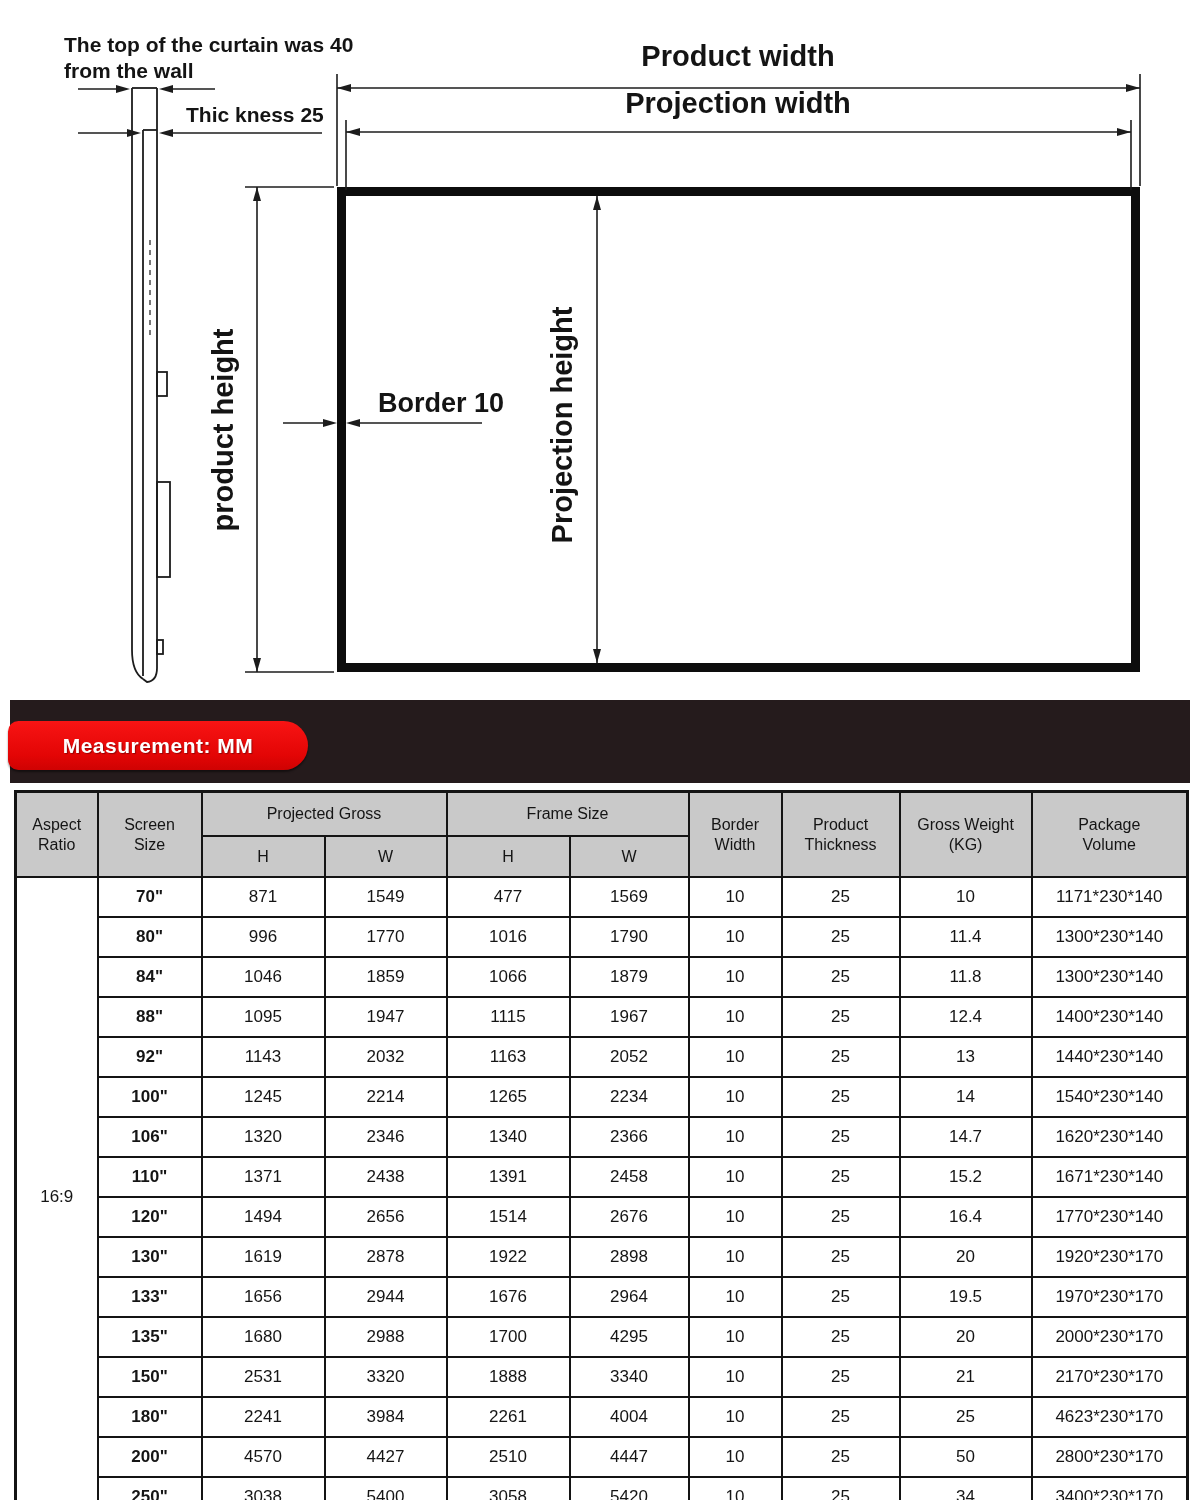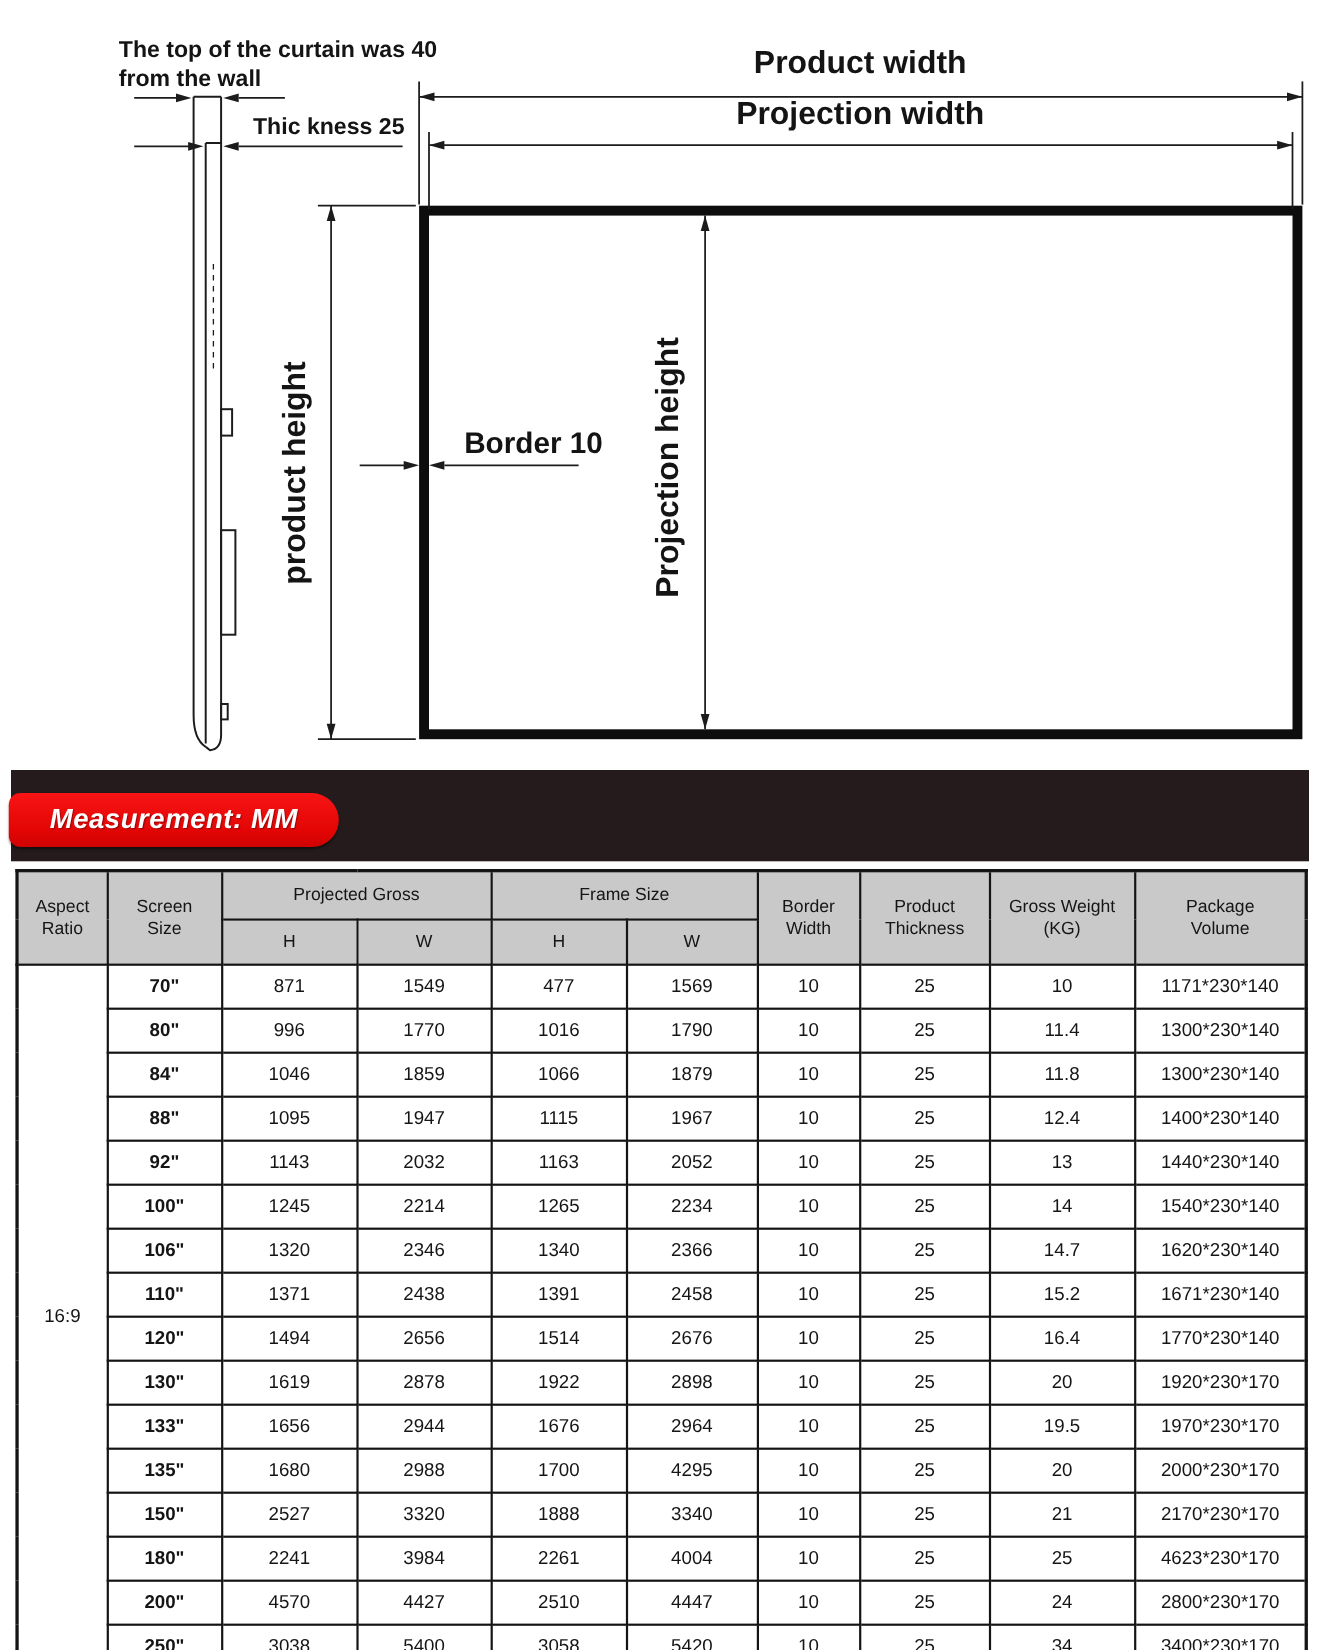--- a/index.html
+++ b/index.html
@@ -2,41 +2,41 @@
 <html><head>
 <meta charset="utf-8">
 <style>
   html,body{margin:0;padding:0;}
   body{
     width:1200px;height:1500px;position:relative;background:#ffffff;
     font-family:"Liberation Sans", sans-serif;color:#151515;
     -webkit-font-smoothing:antialiased;
   }
   
-  .diagram{position:absolute;left:0;top:0;width:1136px;height:700px;margin-left:44px;}
+  .diagram{position:absolute;left:0;top:0;width:1136px;height:700px;}
   .diagram svg{display:block;}
   svg text{font-family:"Liberation Sans", sans-serif;fill:#141414;}
   .note-text{font-size:21px;font-weight:700;}
   .dim-text{font-size:29px;font-weight:700;}
   .border-text{font-size:27px;font-weight:700;}
 
   
   .band{
     position:absolute;left:10px;top:700px;width:1180px;height:83px;
     background:#251b1c;
   }
   .ribbon{
     position:absolute;left:8px;top:721px;width:300px;height:49px;
     background:linear-gradient(180deg,#f81414 0%,#e30505 70%,#cf0202 100%);
     border-radius:12px 28px 28px 12px;
     display:flex;align-items:center;justify-content:center;
     box-shadow:0 2px 2px rgba(0,0,0,0.45);
   }
   .ribbon span{
-    font-style:italic;font-weight:700;font-size:25px;color:#ffffff;
+    font-weight:700;font-size:21px;color:#ffffff;
     text-shadow:1px 1px 1px rgba(0,0,0,0.35);
     letter-spacing:0.5px;
   }
   .band-title{
     position:absolute;left:320px;top:700px;width:862px;height:83px;
     display:flex;flex-direction:column;align-items:center;justify-content:center;
     color:#ffffff;text-align:center;
   }
   .band-title .t1{font-size:28px;line-height:34px;letter-spacing:0.2px;}
   .band-title .t2{font-size:26px;line-height:32px;letter-spacing:0.2px;}
@@ -321,21 +321,21 @@
         <td>2988</td>
         <td>1700</td>
         <td>4295</td>
         <td>10</td>
         <td>25</td>
         <td>20</td>
         <td>2000*230*170</td>
       </tr>
       <tr>
         <td class="size-cell">150"</td>
-        <td>2527</td>
+        <td>2531</td>
         <td>3320</td>
         <td>1888</td>
         <td>3340</td>
         <td>10</td>
         <td>25</td>
         <td>21</td>
         <td>2170*230*170</td>
       </tr>
       <tr>
         <td class="size-cell">180"</td>
@@ -349,21 +349,21 @@
         <td>4623*230*170</td>
       </tr>
       <tr>
         <td class="size-cell">200"</td>
         <td>4570</td>
         <td>4427</td>
         <td>2510</td>
         <td>4447</td>
         <td>10</td>
         <td>25</td>
-        <td>24</td>
+        <td>50</td>
         <td>2800*230*170</td>
       </tr>
       <tr>
         <td class="size-cell">250"</td>
         <td>3038</td>
         <td>5400</td>
         <td>3058</td>
         <td>5420</td>
         <td>10</td>
         <td>25</td>

